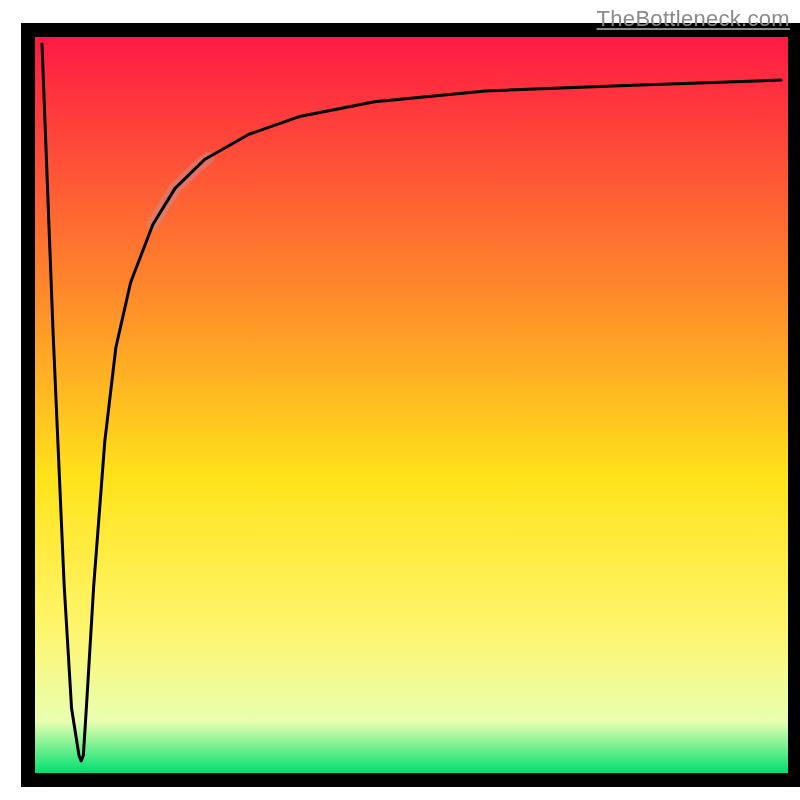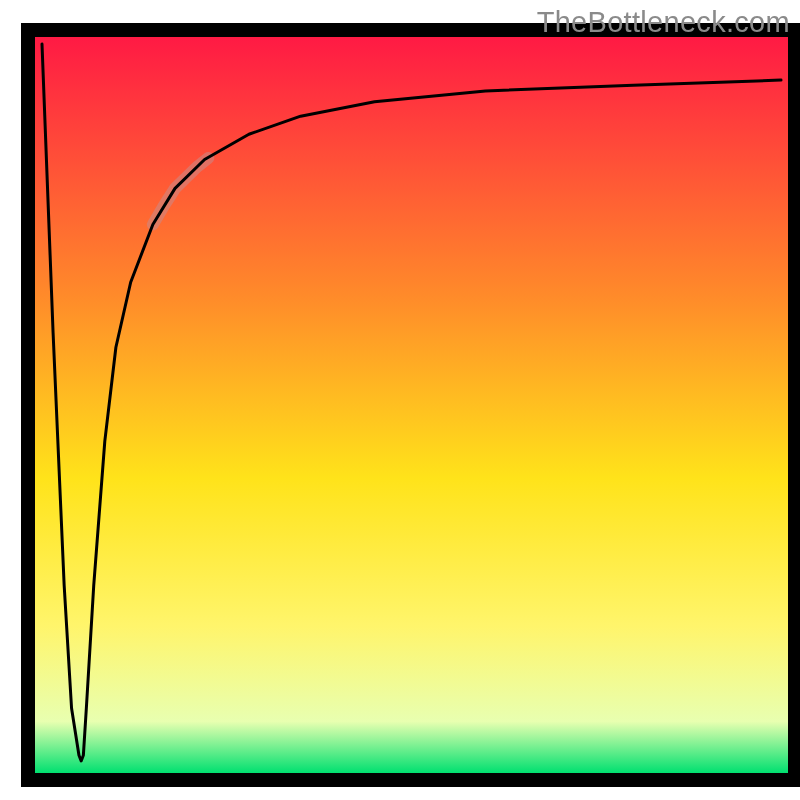--- a/index.html
+++ b/index.html
@@ -13,25 +13,26 @@
   .chart-wrap {
     position: relative;
     width: 800px;
     height: 800px;
   }
   .watermark {
     position: absolute;
     top: 6px;
     right: 10px;
     color: #8a8a8a;
-    font-size: 29px;
+    font-size: 22px;
     font-weight: 500;
     letter-spacing: 0.3px;
     z-index: 5;
     user-select: none;
+    text-decoration: underline;
   }
   svg {
     display: block;
   }
 </style>
 </head>
 <body>
 
 <div class="chart-wrap">
   <div class="watermark">TheBottleneck.com</div>

